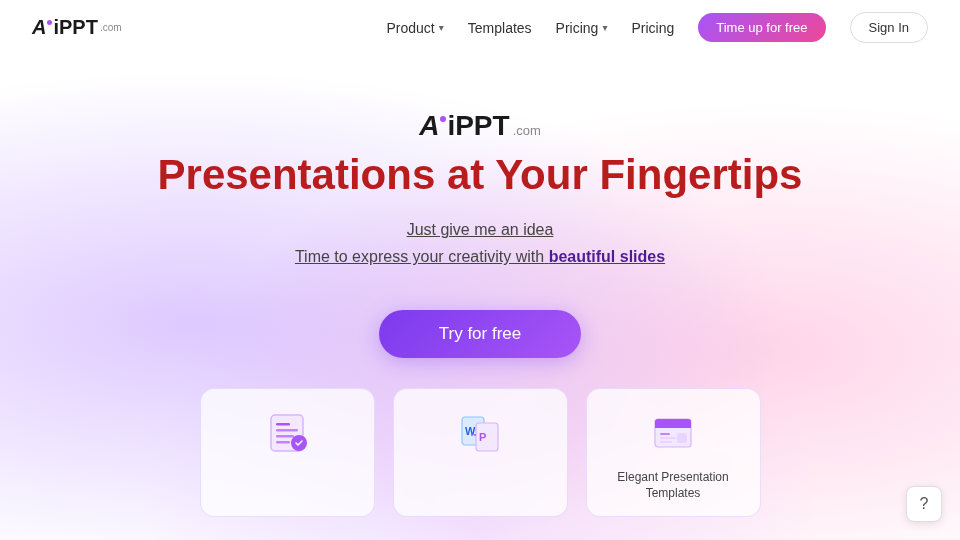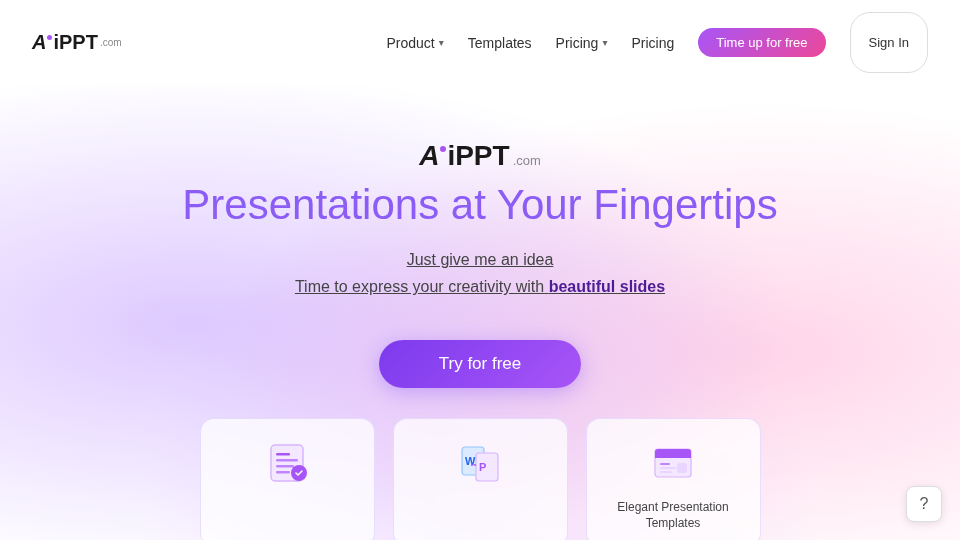--- a/index.html
+++ b/index.html
@@ -67,21 +67,21 @@
       border-radius: 20px;
       font-size: 13px;
       font-weight: 500;
       cursor: pointer;
     }
 
     .btn-signin {
       background: white;
       color: #333;
       border: 1px solid #ddd;
-      padding: 22px 18px;
+      padding: 7px 18px;
       border-radius: 20px;
       font-size: 13px;
       cursor: pointer;
     }
 
     
     .hero {
       position: relative;
       z-index: 5;
       display: flex;
@@ -127,22 +127,22 @@
       font-size: 13px;
       color: #888;
       font-weight: 400;
       margin-left: 3px;
       align-self: flex-end;
       margin-bottom: 4px;
     }
 
     .hero-title {
       font-size: 42px;
-      font-weight: 400;
-      color: #8b5cf6;
+      font-weight: 700;
+      color: #b91c1c;
       line-height: 1.1;
       margin-bottom: 18px;
     }
 
     .hero-subtitle {
       font-size: 16px;
       color: #444;
       line-height: 1.7;
       margin-bottom: 39px;
       text-decoration: underline;

